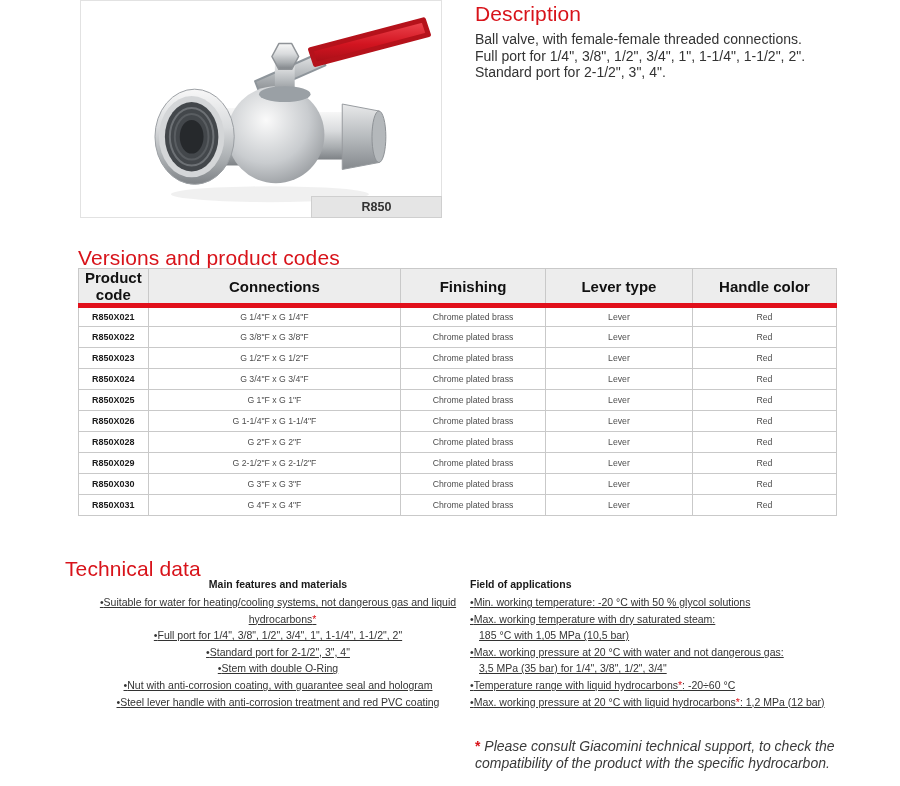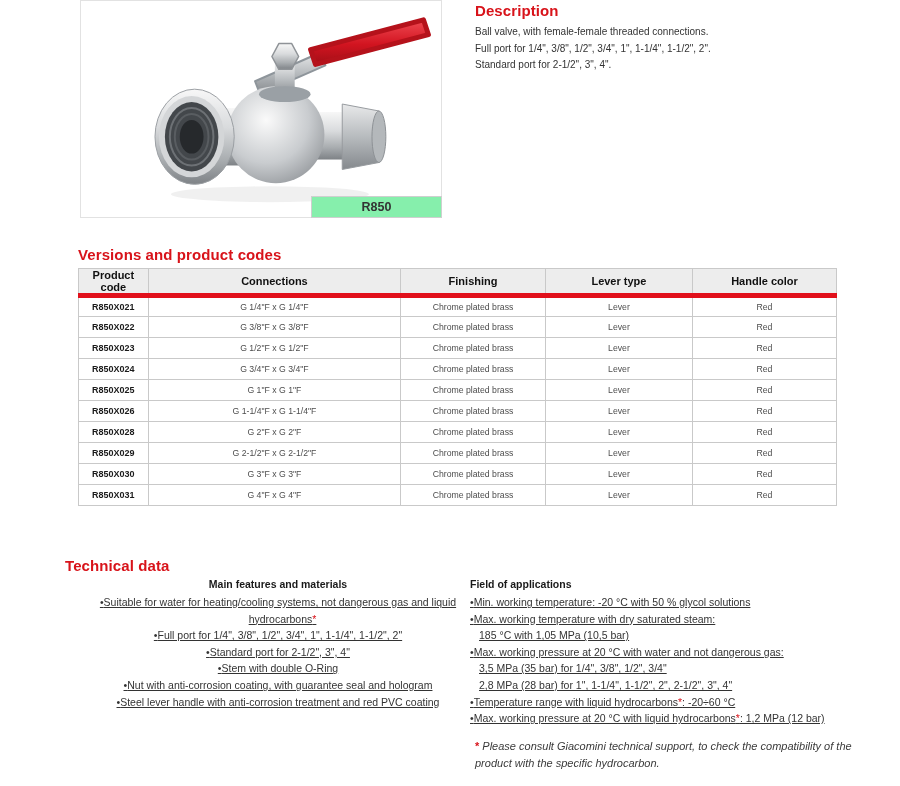--- a/index.html
+++ b/index.html
@@ -5,67 +5,67 @@
   * { margin:0; padding:0; box-sizing:border-box; }
   html,body { background:#ffffff; }
   .page {
     position:relative; width:900px; height:786px; margin:0 auto;
     background:#ffffff; overflow:hidden;
     font-family:"Liberation Sans","DejaVu Sans",sans-serif;
     color:#2b2b2b;
   }
   .red { color:#d8131a; }
   h2.section-title {
-    font-size:15px; font-weight:bold; color:#d8131a; letter-spacing:0.1px;
+    font-size:21px; font-weight:normal; color:#d8131a; letter-spacing:0.1px;
   }
 
   
   .image-box {
     position:absolute; left:80px; top:0; width:362px; height:218px;
     background:#ffffff; border:1px solid #e2e2e2;
   }
   .image-box svg { display:block; width:100%; height:100%; }
   .model-label {
     position:absolute; left:230px; top:195px; width:131px; height:22px;
-    background:#86efac; border:1px solid #cfcfcf;
+    background:#e5e5e5; border:1px solid #cfcfcf;
     font-size:12.5px; font-weight:bold; color:#333333;
     text-align:center; line-height:20px;
   }
 
   
   .description { position:absolute; left:475px; top:2px; width:412px; }
   .description h2 { margin-bottom:5px; }
-  .description .line { font-size:10px; line-height:16.5px; color:#333; }
+  .description .line { font-size:14px; line-height:16.5px; color:#333; }
 
   
   .versions-title { position:absolute; left:78px; top:246px; }
   .versions-table-wrap { position:absolute; left:78px; top:268px; width:759px; }
   table { width:100%; border-collapse:collapse; table-layout:fixed; }
   th, td { border:1px solid #c9c9c9; text-align:center; }
   thead th {
-    background:#ededed; height:23px; font-size:11px; font-weight:bold; color:#111;
+    background:#ededed; height:23px; font-size:15px; font-weight:bold; color:#111;
     border-bottom:5px solid #e1101b;
   }
   td { height:21px; font-size:8.7px; color:#4d4d4d; background:#fff; }
   td.code { font-weight:bold; color:#1a1a1a; font-size:9px; }
   col.c-code { width:9.2%; } col.c-conn { width:33.3%; }
   col.c-fin { width:19.1%; } col.c-htype { width:19.4%; } col.c-hcolor { width:19%; }
 
   
   .technical-title { position:absolute; left:65px; top:557px; }
   .tech-col { position:absolute; font-size:10.5px; }
   .tech-col h3 { font-size:10.5px; font-weight:bold; color:#1a1a1a; margin-bottom:4px; }
   .tech-left  { left:78px;  top:578px; width:400px;text-align:center; }
   .tech-right { left:470px; top:578px; width:415px; }
   .li  { padding-left:9px; text-indent:-9px; line-height:16.6px; color:#333;text-decoration:underline; }
   .li.bullet::before { content:"\2022 "; color:#333; }
   .li.cont { text-indent:0; }
   .footnote {
     position:absolute; left:475px; top:738px; width:400px;
-    font-size:11px; font-style:italic; line-height:17px; color:#3a3a3a;
+    font-size:14px; font-style:italic; line-height:17px; color:#3a3a3a;
   }
   .footnote .red { font-style:normal; font-weight:bold; }
 </style>
 </head>
 <body>
 
 <div class="page">
 
   <div class="image-box">
     <svg viewBox="0 0 362 218" aria-hidden="true">
@@ -237,20 +237,19 @@
       </div>
   </div>
   <div class="tech-col tech-right">
     <h3>Field of applications</h3>
     <div id="right-bullets">
         <div class="li bullet"><span>Min. working temperature: -20 °C with 50 % glycol solutions</span></div>
         <div class="li bullet"><span>Max. working temperature with dry saturated steam:</span></div>
         <div class="li cont"><span>185 °C with 1,05 MPa (10,5 bar)</span></div>
         <div class="li bullet"><span>Max. working pressure at 20 °C with water and not dangerous gas:</span></div>
         <div class="li cont"><span>3,5 MPa (35 bar) for 1/4", 3/8", 1/2", 3/4"</span></div>
-        <div class="li cont"><span>2,8 MPa (28 bar) for 1", 1-1/4", 1-1/2", 2", 2-1/2", 3", 4"</span></div>
         <div class="li bullet"><span>Temperature range with liquid hydrocarbons</span><span class="red">*</span><span>: -20÷60 °C</span></div>
         <div class="li bullet"><span>Max. working pressure at 20 °C with liquid hydrocarbons</span><span class="red">*</span><span>: 1,2 MPa (12 bar)</span></div>
       </div>
   </div>
   <p class="footnote" id="footnote"><span class="red">* </span><span>Please consult Giacomini technical support, to check the compatibility of the product with the specific hydrocarbon.</span></p>
 
 </div>
 
 </body></html>

